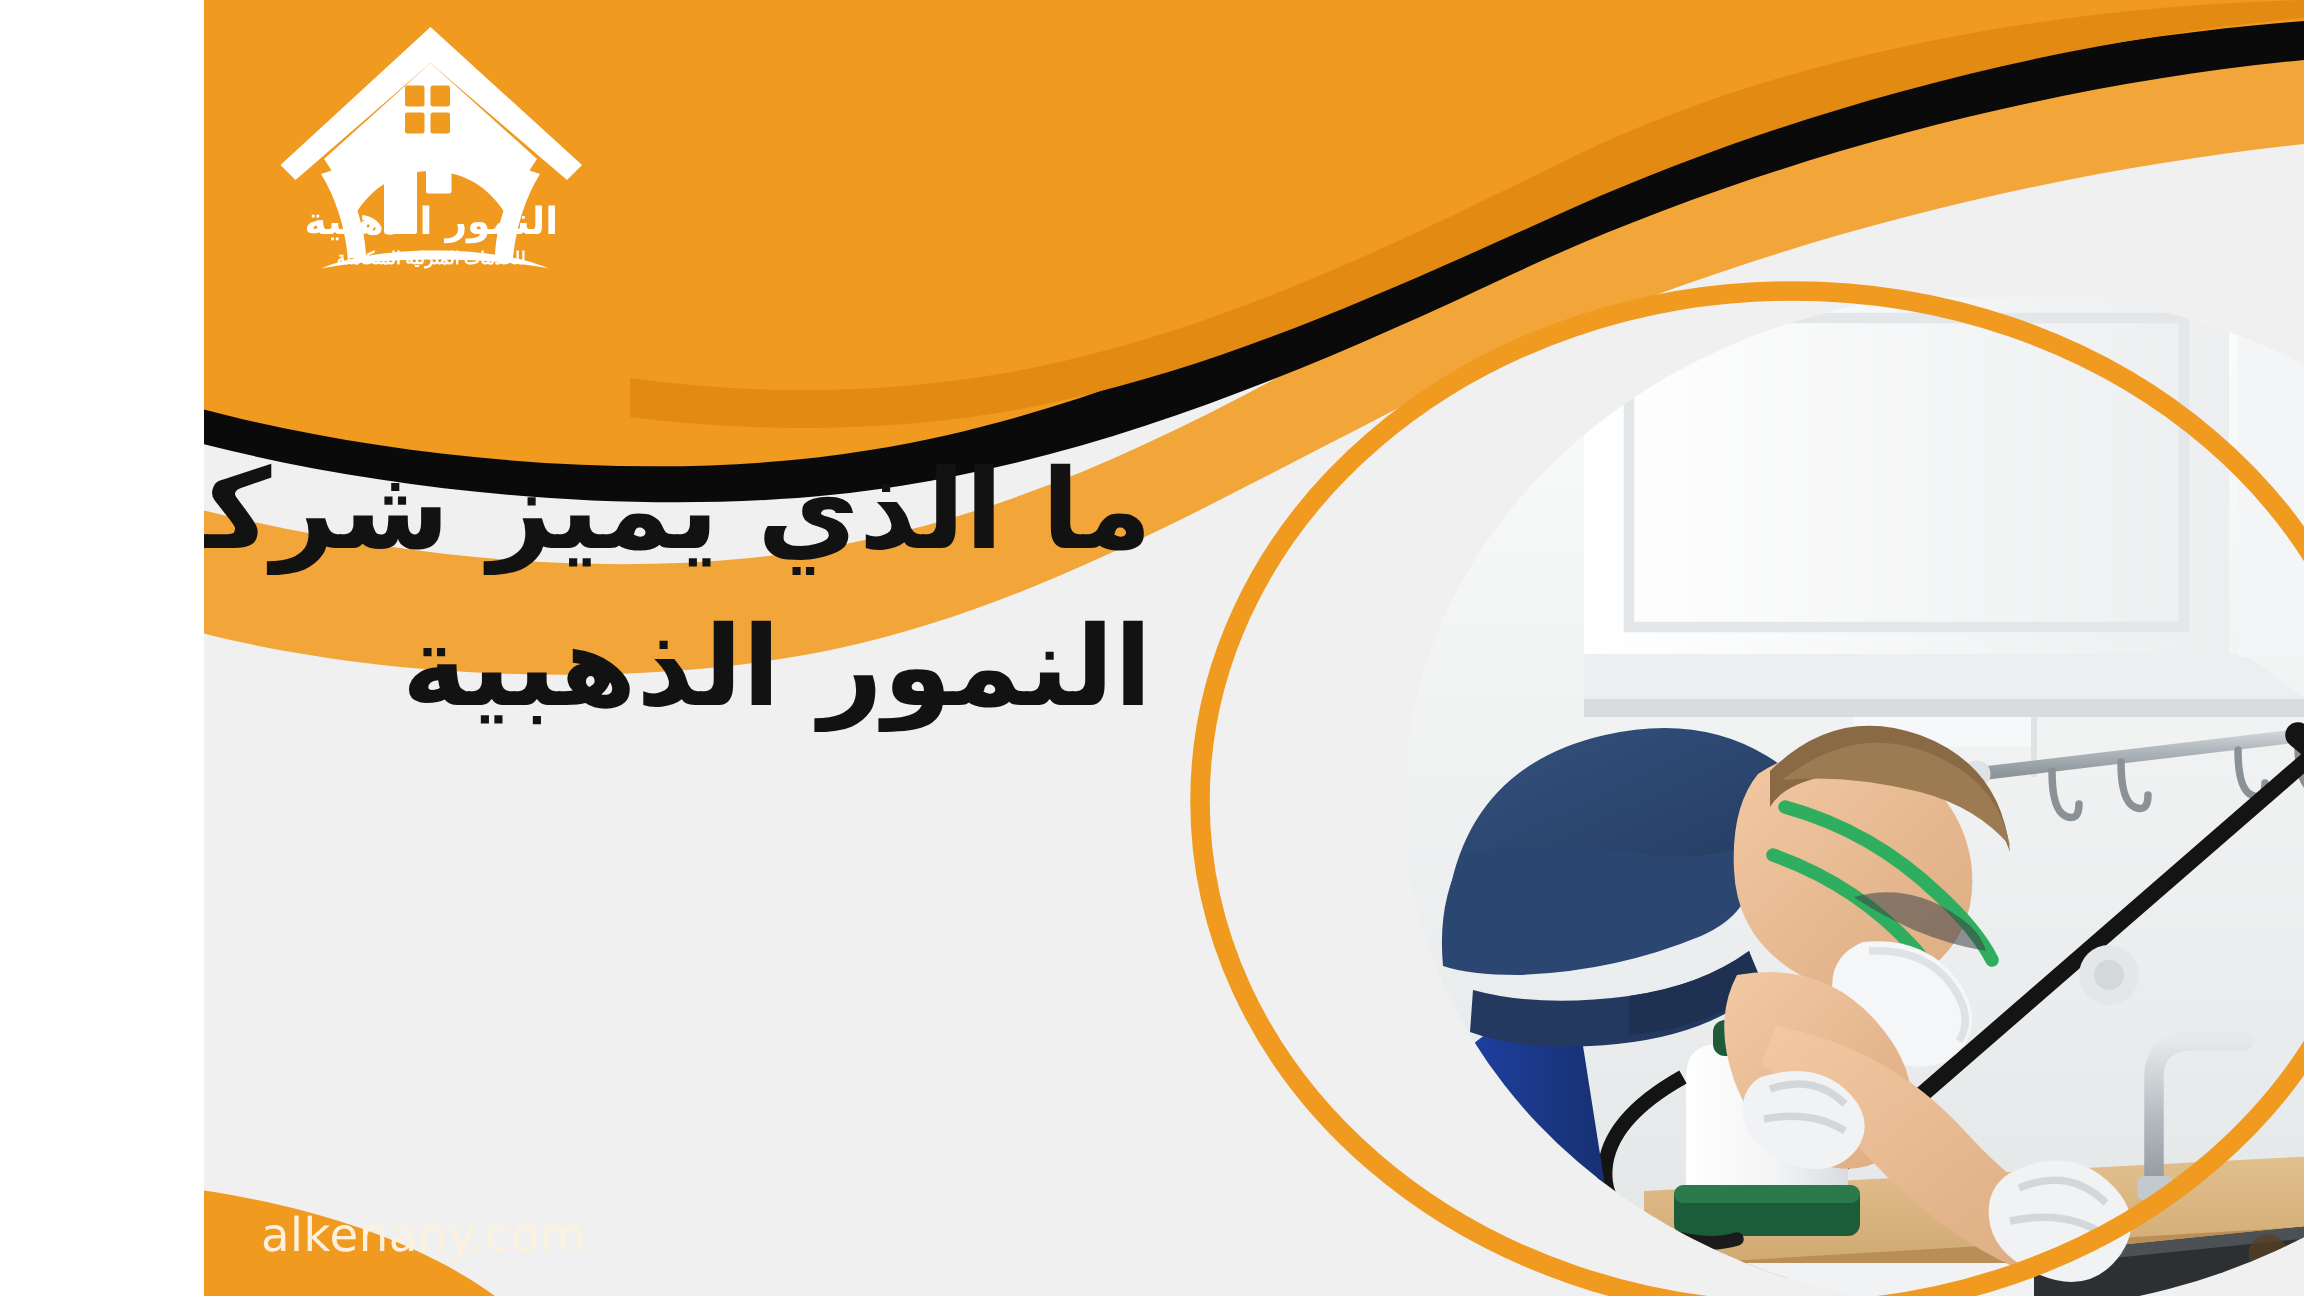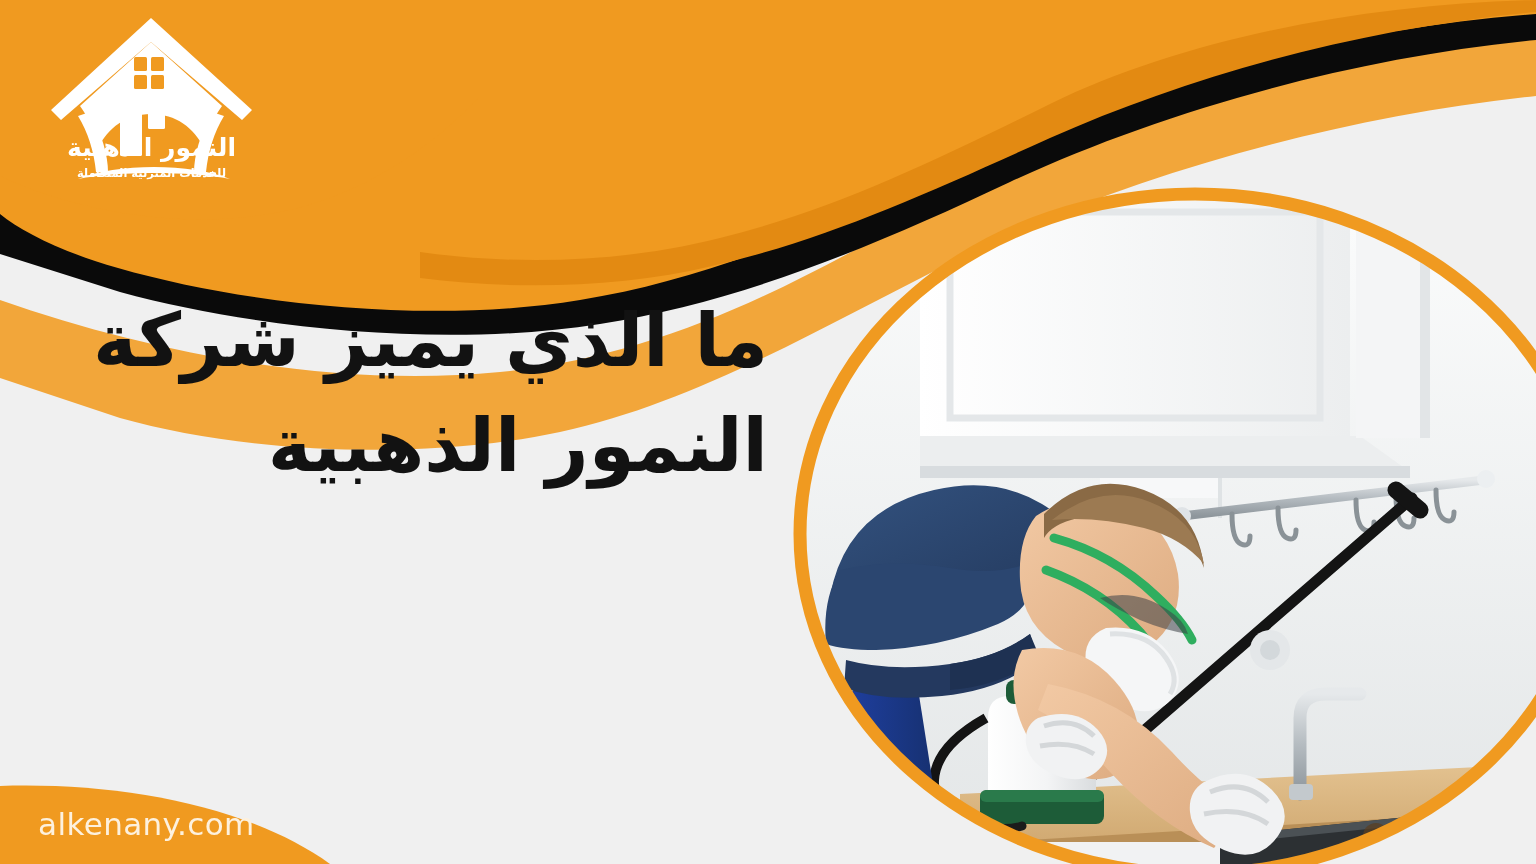--- a/index.html
+++ b/index.html
@@ -3,21 +3,21 @@
 <meta charset="utf-8">
 <title>alkenany banner</title>
 <style>
   html, body {
     margin: 0;
     padding: 0;
     background: #ffffff;
   }
   #banner {
     position: relative;
-    width: 1536px;
+    width: 1400px;
     height: 864px;
     overflow: hidden;
     background: #f0f0f0;
     font-family: "DejaVu Sans", "Liberation Sans", sans-serif;
   }
 
   
   .layer {
     position: absolute;
     inset: 0;
@@ -135,21 +135,21 @@
         <rect x="76" y="101" width="22" height="49" rx="1.5"></rect>
         <rect x="104" y="101" width="17" height="22" rx="1.5"></rect>
       </g>
 
       <path fill="#ffffff" d="M34,173 C72,157 148,157 186,173 C146,165 74,165 34,173 Z"></path>
 
       <text x="107" y="196" text-anchor="middle" fill="#ffffff" font-family="'DejaVu Sans','Liberation Sans',sans-serif" font-size="0" font-weight="700">النمور الذهبية</text>
     </svg>
     <div style="position:absolute;left:0;top:128px;width:215px;text-align:center;direction:rtl;">
       <div style="color:#ffffff;font-size:25px;font-weight:700;line-height:1.1;letter-spacing:.5px;">النمور الذهبية</div>
-      <div style="color:#ffffff;font-size:11.5px;font-weight:700;line-height:1.2;margin-top:5px;letter-spacing:.2px;">للخدمات المنزلية المتكاملة</div>
+      <div style="color:#ffffff;font-size:11.5px;font-weight:700;line-height:1.2;margin-top:5px;letter-spacing:.2px;font-family:Liberation Serif, serif;">للخدمات المنزلية المتكاملة</div>
     </div>
   </div>
 
   <div id="headline">
     <span class="hl-line">ما الذي يميز شركة</span>
     <span class="hl-line">النمور الذهبية</span>
   </div>
 
   <div id="photo-wrap">
     <div id="photo-clip">

